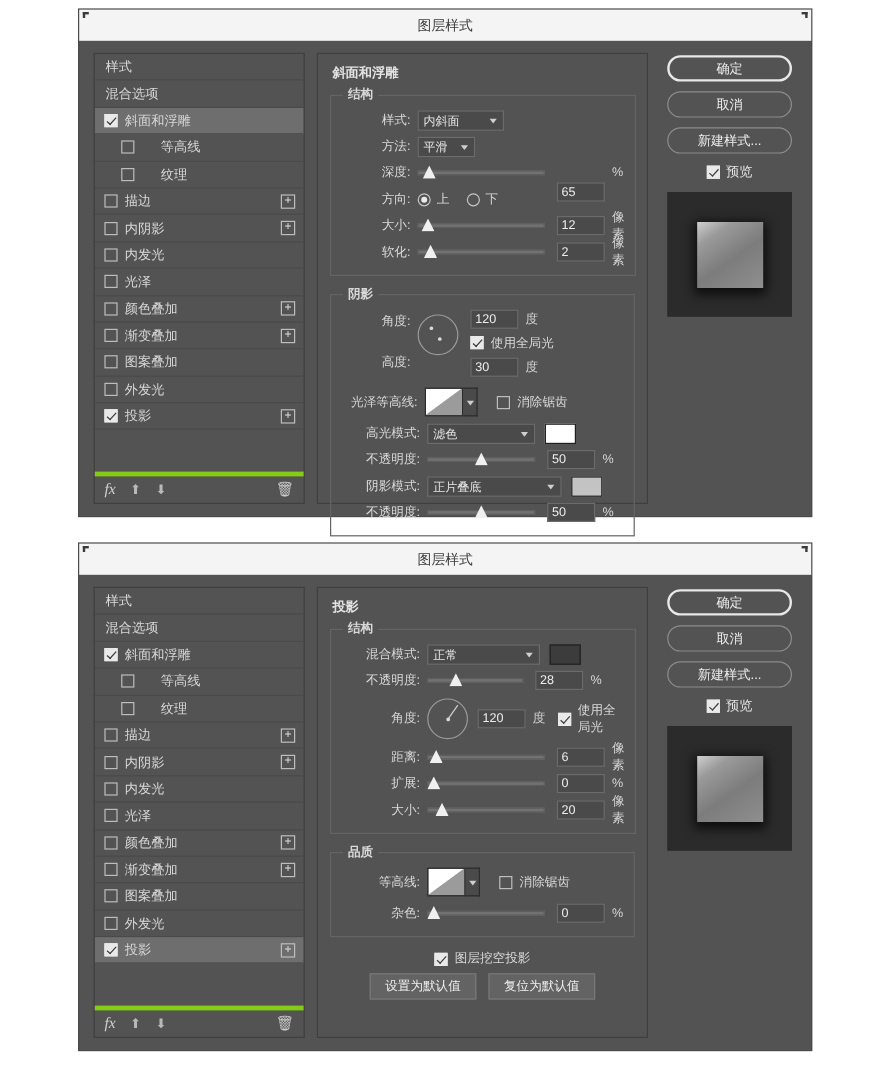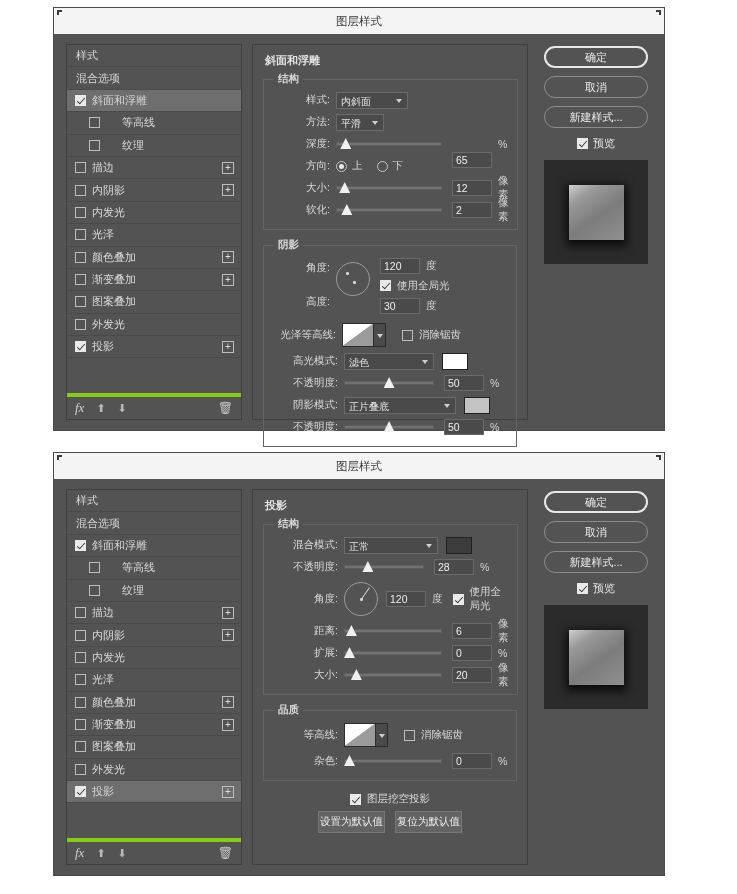--- a/index.html
+++ b/index.html
@@ -5,21 +5,21 @@
   * { box-sizing: border-box; }
   html, body {
     margin: 0; padding: 0;
     width: 737px; height: 894px;
     background: #ffffff;
     font-family: "Liberation Sans", "DejaVu Sans", sans-serif;
     overflow: hidden;
   }
   .dialog {
     position: absolute;
-    left: 54px;
+    left: 66px;
     width: 610px;
     background: #535353;
     box-shadow: 0 0 0 1px #4a4a4a;
   }
   .dlg1 { top: 8px; height: 422px; }
   .dlg2 { top: 453px; height: 422px; }
 
   .titlebar {
     height: 26px;
     background: #f4f4f4;
@@ -207,21 +207,21 @@
     width: 34px; height: 34px; border-radius: 50%;
     border: 1px solid #9a9a9a; position: relative; flex: none;
   }
   .dial .dot { position: absolute; width: 2.5px; height: 2.5px; border-radius: 50%; background: #d8d8d8; }
   .dial .hand { position: absolute; left: 50%; top: 50%; width: 1px; height: 14px; background: #d0d0d0; transform-origin: top center; }
 
   .defbtns { display: flex; gap: 10px; justify-content: center; margin-top: 6px; }
   .defbtn {
     background: #636363; border: 1px solid #787878; color: #ededed;
     font-size: 10.5px; font-family: inherit;
-    padding: 3px 1px;
+    padding: 3px 12px;
   }
 
   
   .right { width: 116px; flex: none; padding-top: 2px; }
   .pillbtn {
     display: block; width: 104px; height: 22px;
     margin: 0 auto 8px auto;
     border-radius: 11px;
     background: #535353;
     border: 1px solid #8c8c8c;

